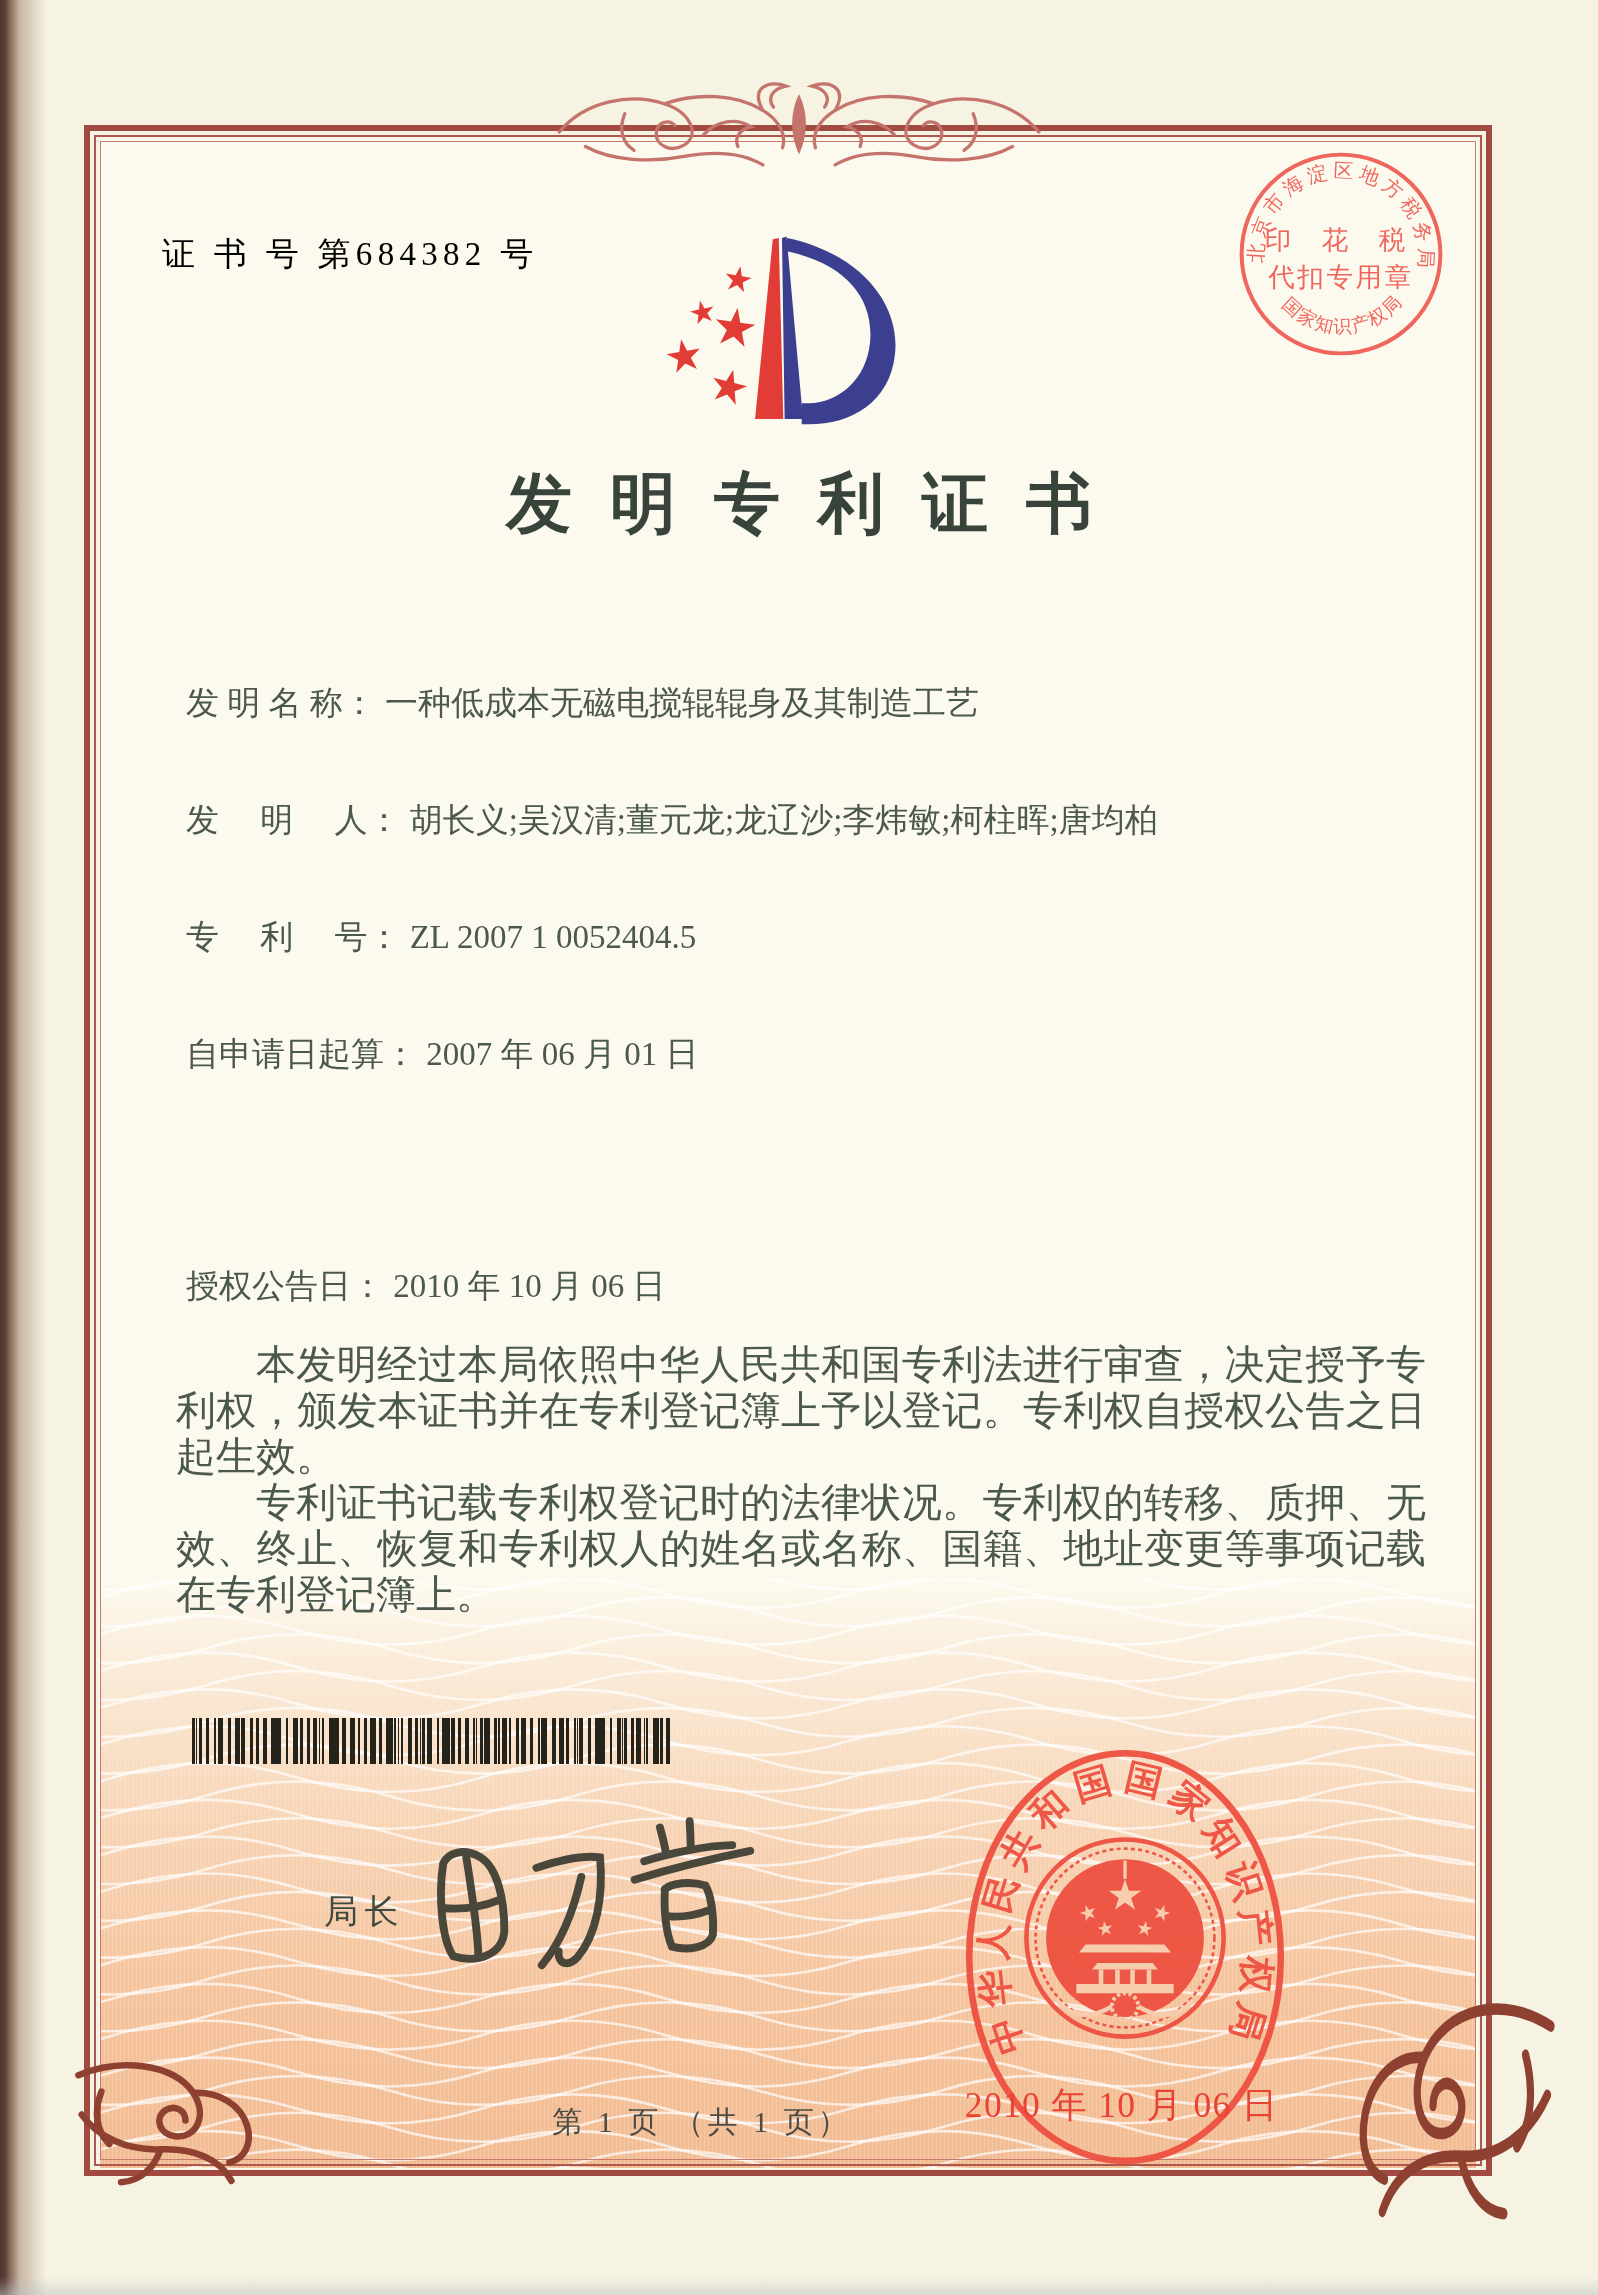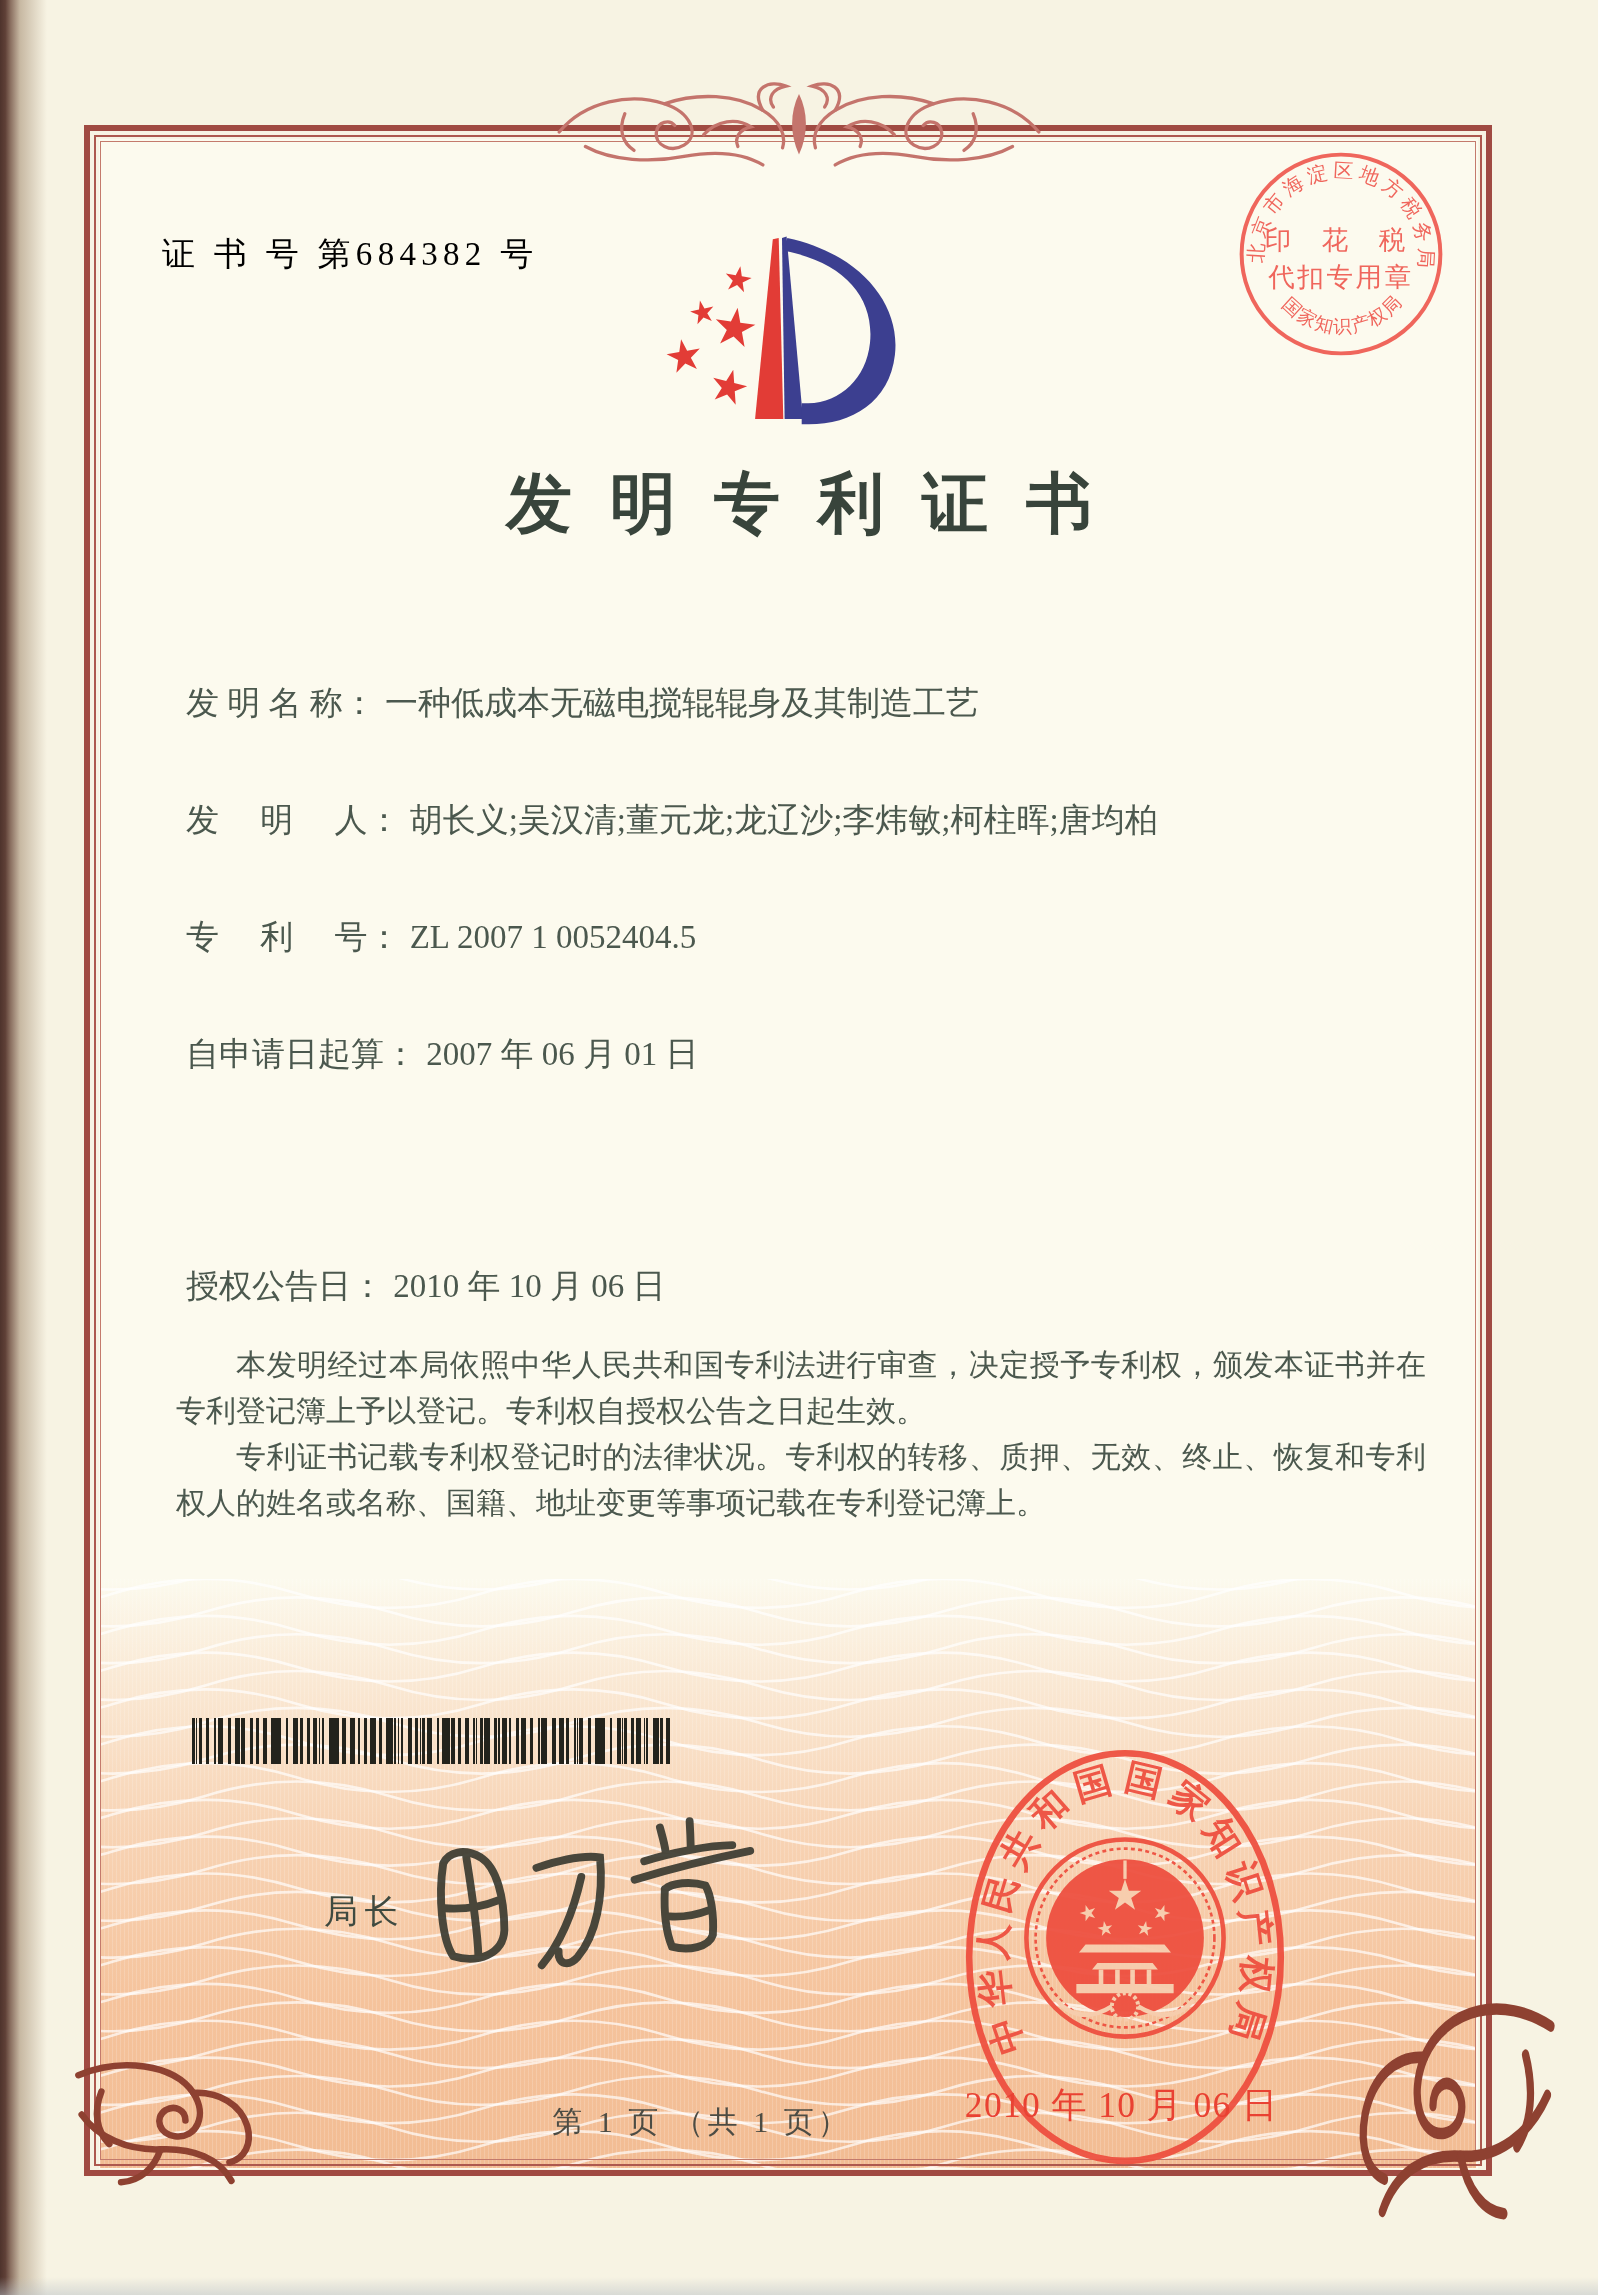--- a/index.html
+++ b/index.html
@@ -26,21 +26,21 @@
   
   .frame{left:84px;top:125px;width:1408px;height:2051px;border:6.6px solid #a04a42;z-index:2;pointer-events:none;}
   .f2{position:absolute;inset:4px;border:2px solid #ad584e;}
   .f3{position:absolute;inset:4px;border:1.3px solid #c47a6c;}
   
   .cert-no{left:150px;top:232px;font-size:33px;letter-spacing:5.3px;color:#000000;z-index:3;margin-left:12px;}
   .title{left:56px;top:459px;width:1486px;text-align:center;font-size:66px;font-weight:600;
     letter-spacing:38px;text-indent:38px;color:#38443b;z-index:3;}
   .field{left:186px;font-size:33px;color:#4b584e;z-index:3;white-space:pre;}
   .field .lbl{margin-right:9.2px;}
-  .paras{left:176px;top:1342px;width:1250px;font-size:30px;line-height:46px;color:#4b584e;
+  .paras{left:176px;top:1342px;width:1250px;font-size:40px;line-height:46px;color:#4b584e;
     text-align:justify;z-index:3;}
   .paras p{margin:0;text-indent:2em;}
   .barcode{left:192px;top:1718px;width:482px;height:46px;z-index:3;
     background:
       repeating-linear-gradient(90deg,#23231c 0 2.6px,transparent 2.6px 7.2px),
       repeating-linear-gradient(90deg,transparent 0 4px,#23231c 4px 5.3px,transparent 5.3px 11.2px),
       repeating-linear-gradient(90deg,transparent 0 7.2px,#23231c 7.2px 10.5px,transparent 10.5px 19px);}
   .director{left:324px;top:1889px;font-size:34px;letter-spacing:6.6px;color:#3f4a40;z-index:3;}
   .signature{left:406px;top:1813px;z-index:3;}
   .footer{left:0;top:2102px;width:1404px;text-align:center;font-size:30px;letter-spacing:4px;

